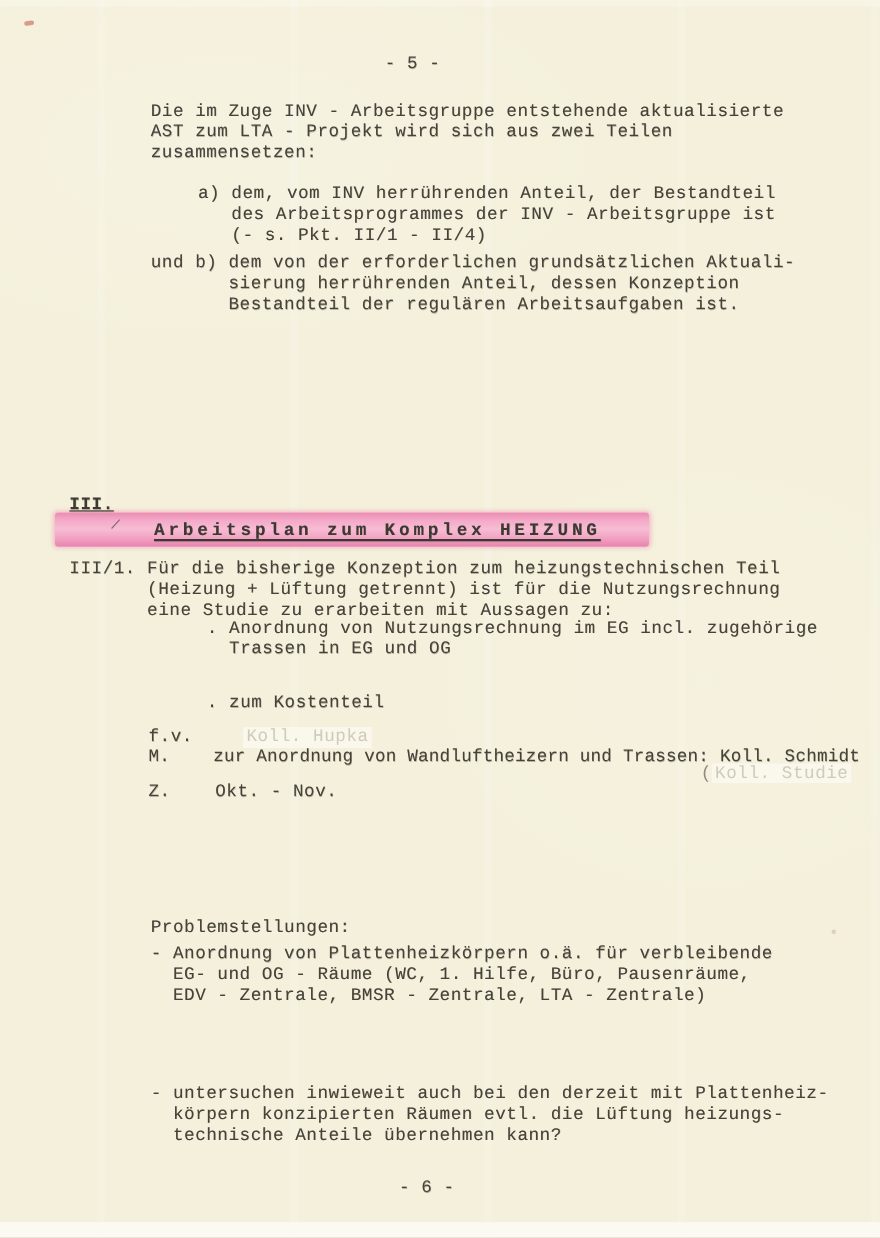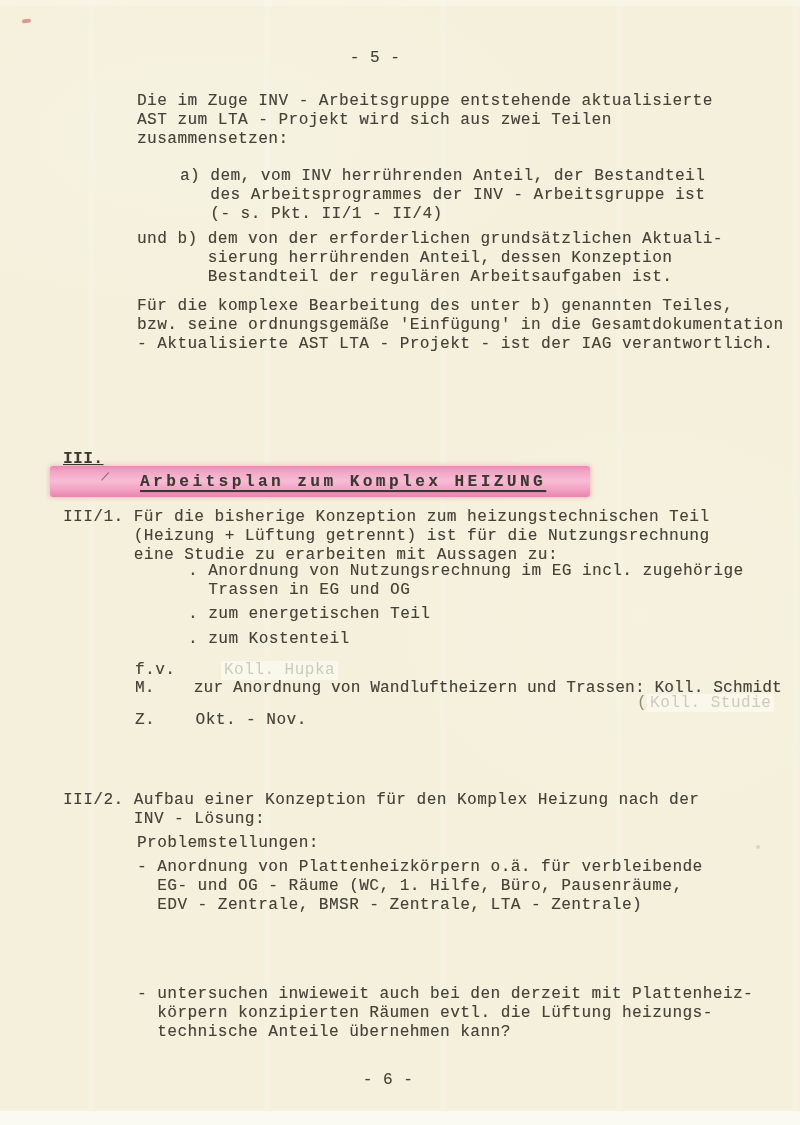--- a/index.html
+++ b/index.html
@@ -71,49 +71,43 @@
 zusammensetzen:</div>
 
   <div class="tw" style="left:180px;top:167px;">a) dem, vom INV herrührenden Anteil, der Bestandteil
    des Arbeitsprogrammes der INV - Arbeitsgruppe ist
    (- s. Pkt. II/1 - II/4)</div>
 
   <div class="tw" style="left:137px;top:230px;">und b) dem von der erforderlichen grundsätzlichen Aktuali-
        sierung herrührenden Anteil, dessen Konzeption
        Bestandteil der regulären Arbeitsaufgaben ist.</div>
 
-  <div class="tw" style="left:137px;top:297px;">Für die komplexe Bearbeitung des unter b) genannten Teiles,
-bzw. seine ordnungsgemäße 'Einfügung' in die Gesamtdokumentation
-- Aktualisierte AST LTA - Projekt - ist der IAG verantwortlich.</div>
 
   <div class="hl-band"></div>
   <div class="tw hl-num" style="left:63px;top:450px;text-decoration:underline;">III.</div>
   <div class="stray" style="left:101px;top:470px;">/</div>
   <div class="tw hl-title" style="left:140px;top:473px;">Arbeitsplan zum Komplex HEIZUNG</div>
 
   <div class="tw" style="left:63px;top:508px;">III/1. Für die bisherige Konzeption zum heizungstechnischen Teil
        (Heizung + Lüftung getrennt) ist für die Nutzungsrechnung
        eine Studie zu erarbeiten mit Aussagen zu:</div>
 
   <div class="tw" style="left:188px;top:562px;">. Anordnung von Nutzungsrechnung im EG incl. zugehörige
   Trassen in EG und OG</div>
-  <div class="tw" style="left:188px;top:605px;">. zum energetischen Teil</div>
   <div class="tw" style="left:188px;top:630px;">. zum Kostenteil</div>
 
   <div class="tw" style="left:135px;top:661px;">f.v.</div>
   <div class="tw erased" style="left:200px;top:661px;margin-left:21px;">Koll. Hupka</div>
 
   <div class="tw tight" style="left:135px;top:679px;">M.    zur Anordnung von Wandluftheizern und Trassen: Koll. Schmidt</div>
 
   <div class="tw" style="left:637px;top:694px;"><span class="paren-dim">(</span><span class="erased">Koll. Studie</span></div>
 
   <div class="tw" style="left:135px;top:711px;">Z.    Okt. - Nov.</div>
 
-  <div class="tw" style="left:63px;top:791px;">III/2. Aufbau einer Konzeption für den Komplex Heizung nach der
-       INV - Lösung:</div>
 
   <div class="tw" style="left:137px;top:834px;">Problemstellungen:</div>
 
   <div class="tw" style="left:137px;top:858px;">- Anordnung von Plattenheizkörpern o.ä. für verbleibende
   EG- und OG - Räume (WC, 1. Hilfe, Büro, Pausenräume,
   EDV - Zentrale, BMSR - Zentrale, LTA - Zentrale)</div>
   <div class="tw" style="left:137px;top:985px;">- untersuchen inwieweit auch bei den derzeit mit Plattenheiz-
   körpern konzipierten Räumen evtl. die Lüftung heizungs-
   technische Anteile übernehmen kann?</div>
 

